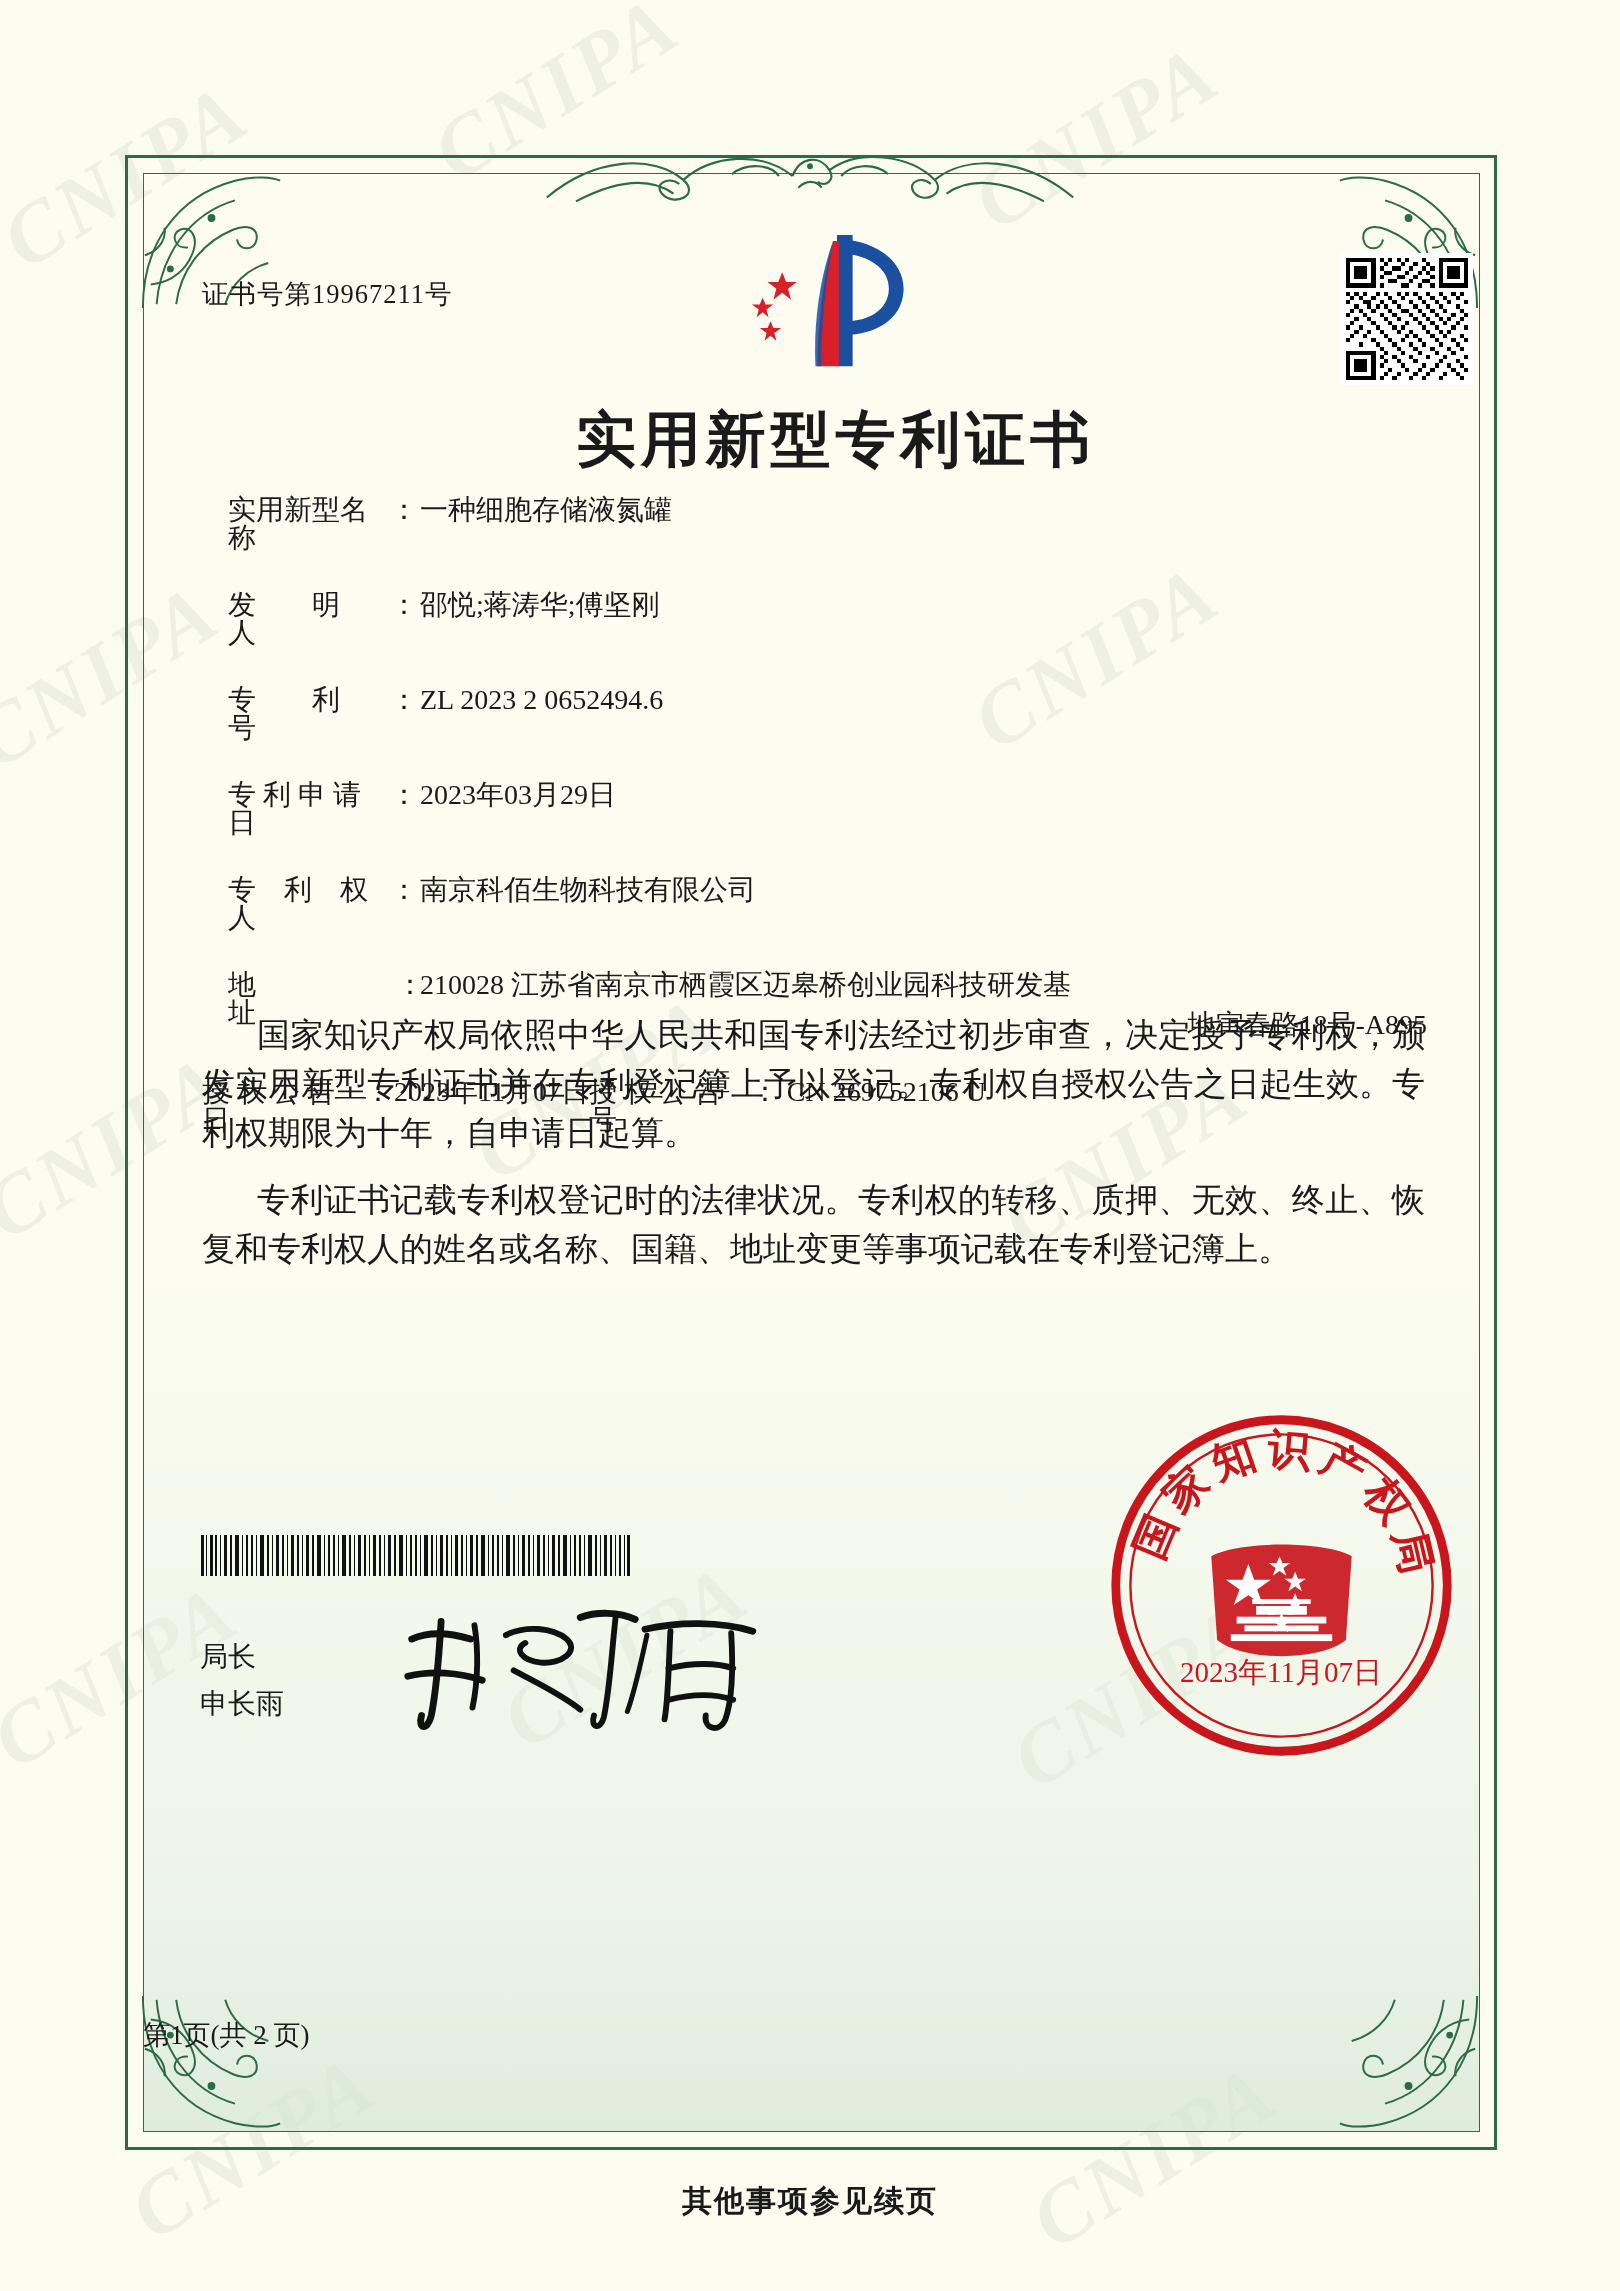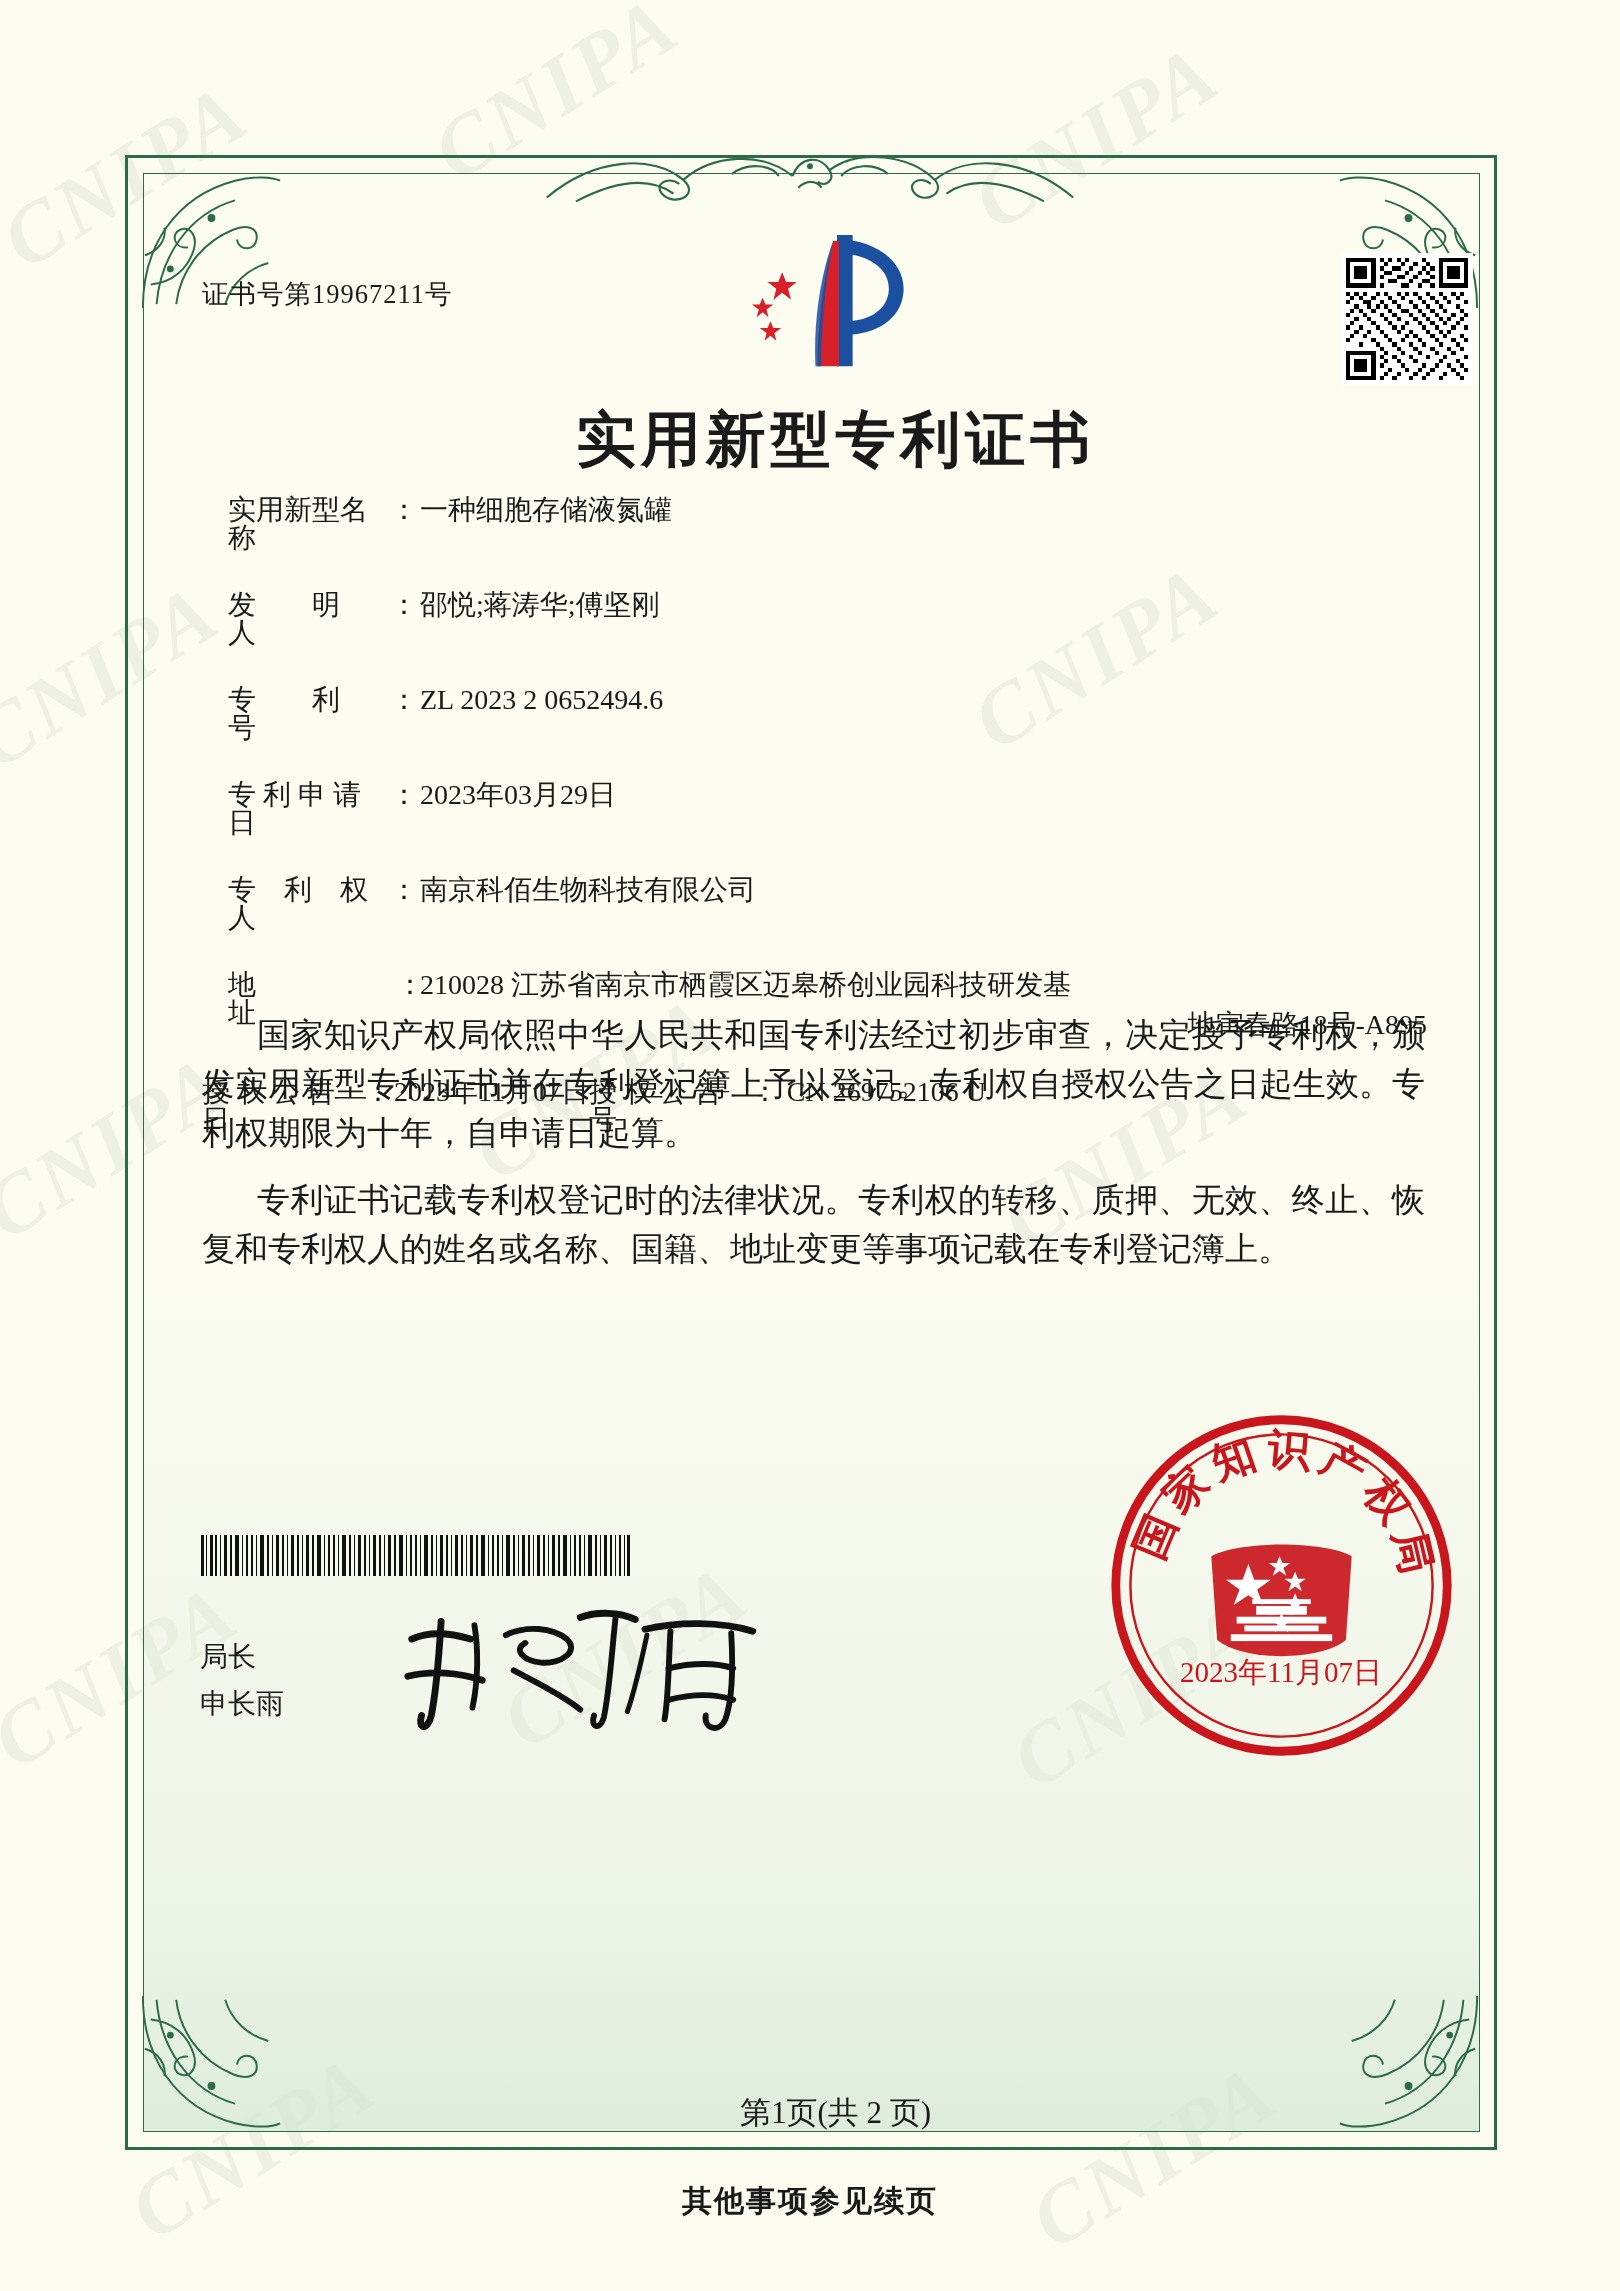--- a/index.html
+++ b/index.html
@@ -215,23 +215,23 @@
     width: 314px;
     text-align: center;
     font-size: 29px;
     color: #c9161d;
     letter-spacing: 0px;
   }
 
   .page-num {
     position: absolute;
     left: 0; right: 0;
-    top: 1919px;
-    text-align: center;
-    font-size: 31px;
+    top: 1844px;
+    text-align: left;
+    font-size: 27px;
   }
 
   .footer-note {
     position: absolute;
     left: 0; right: 0;
     top: 2181px;
     text-align: center;
     font-size: 30px;
     letter-spacing: 2px;
     font-weight: bold;

